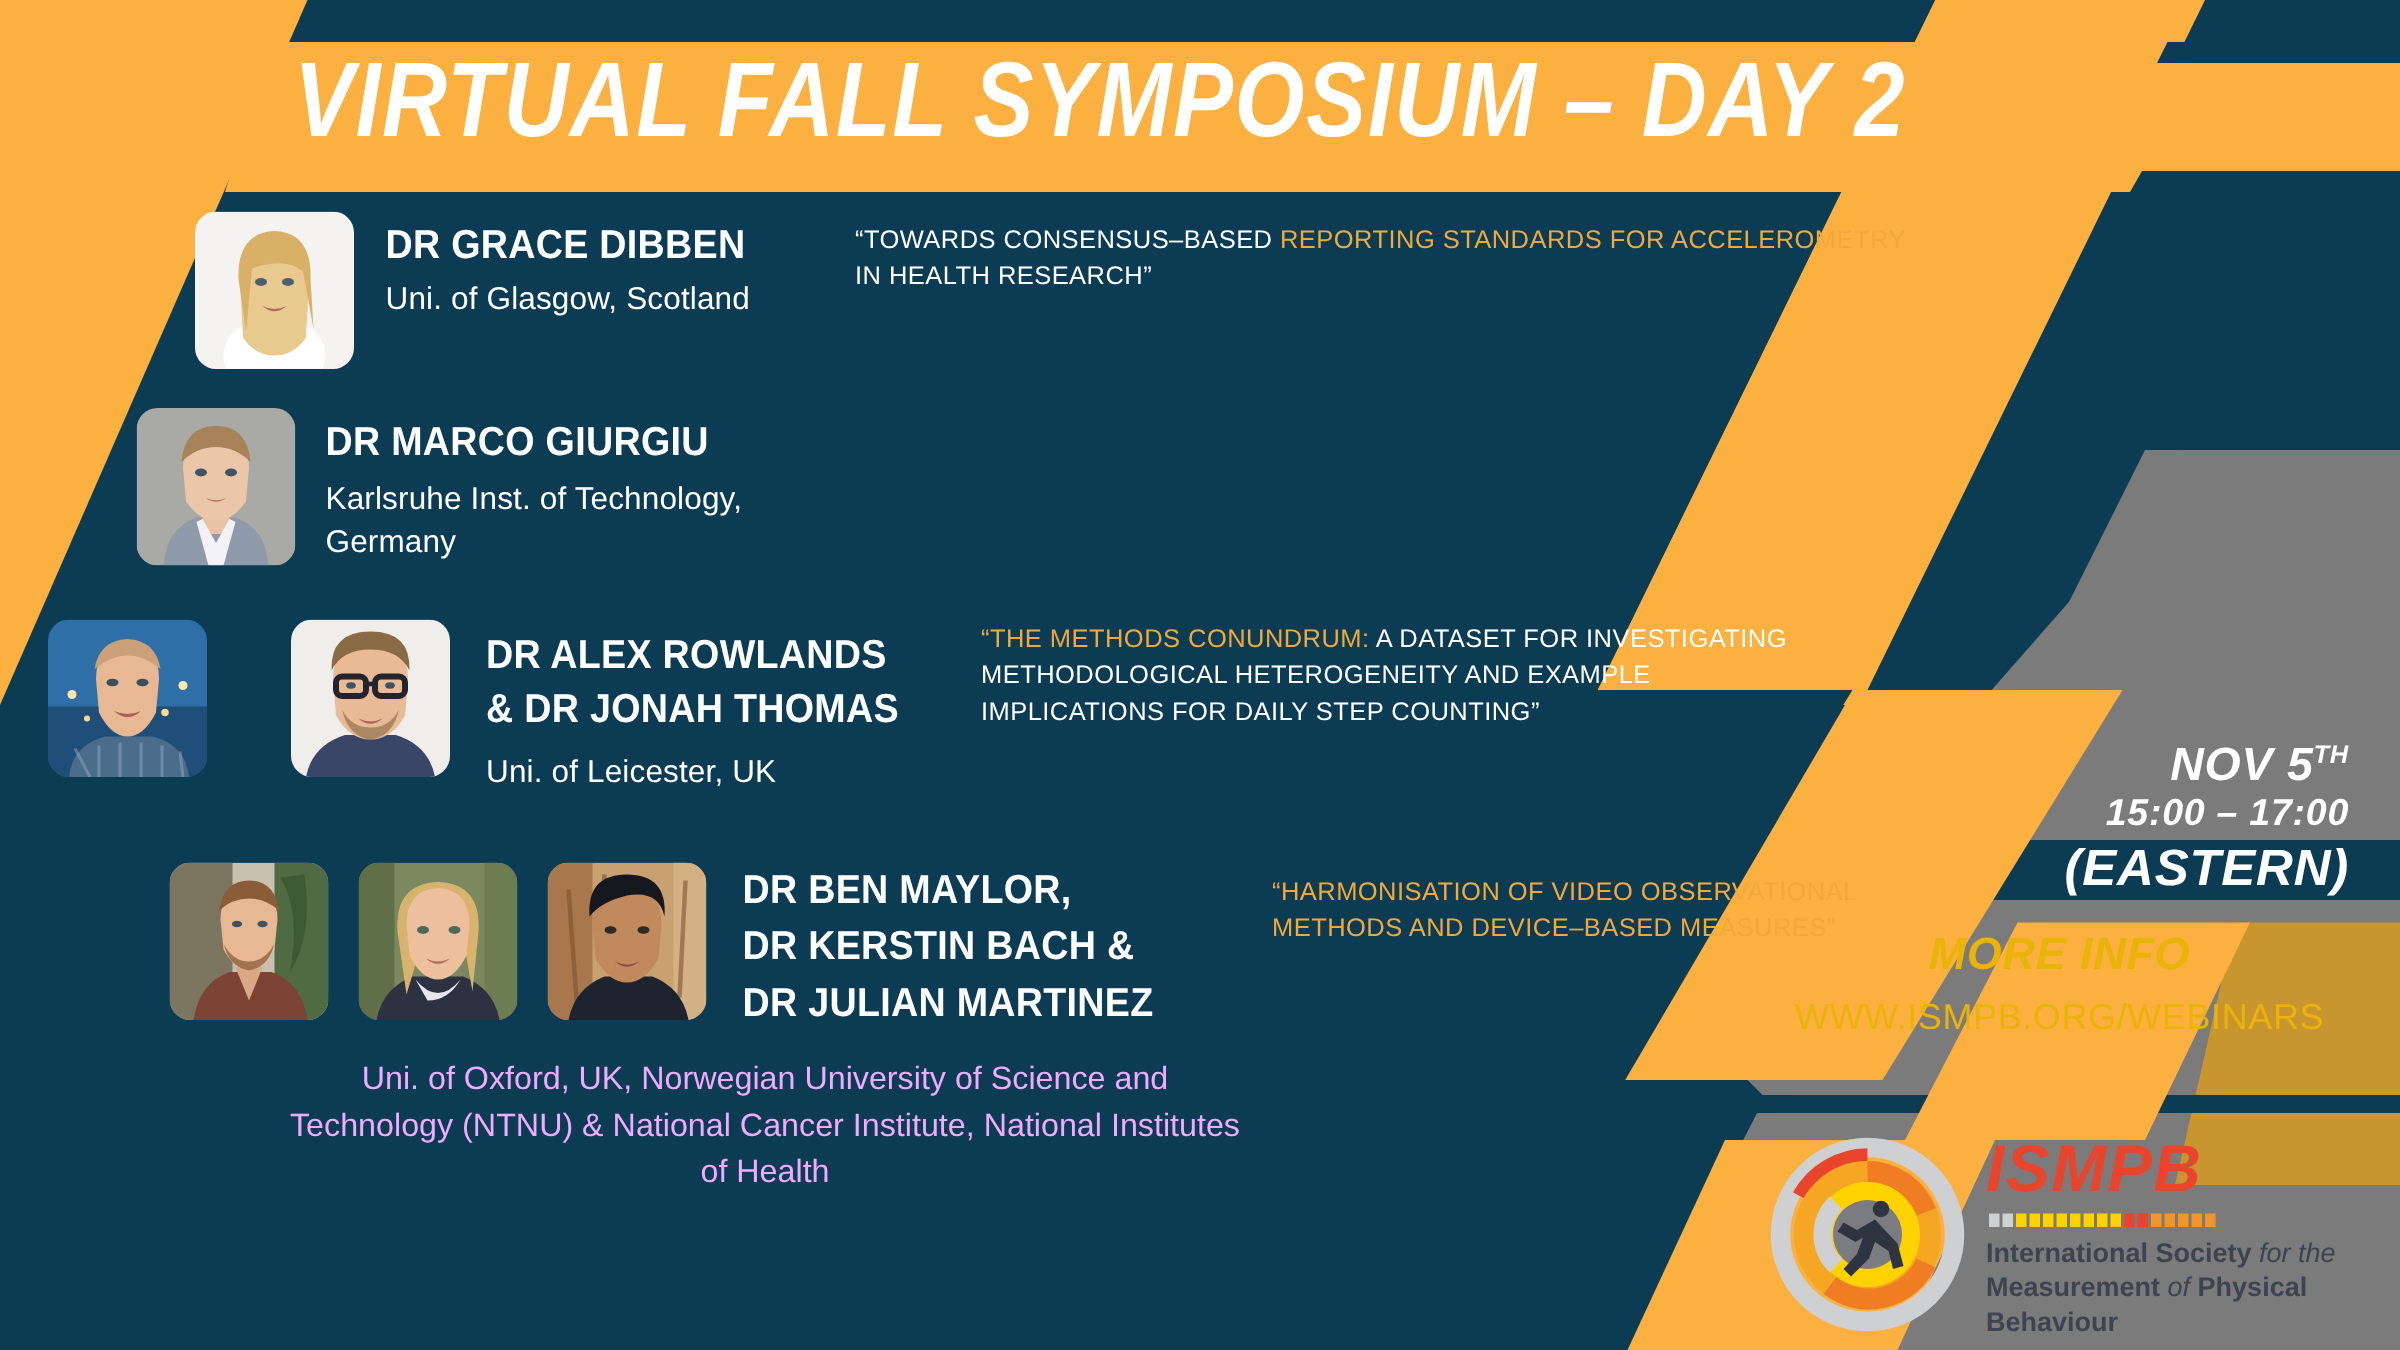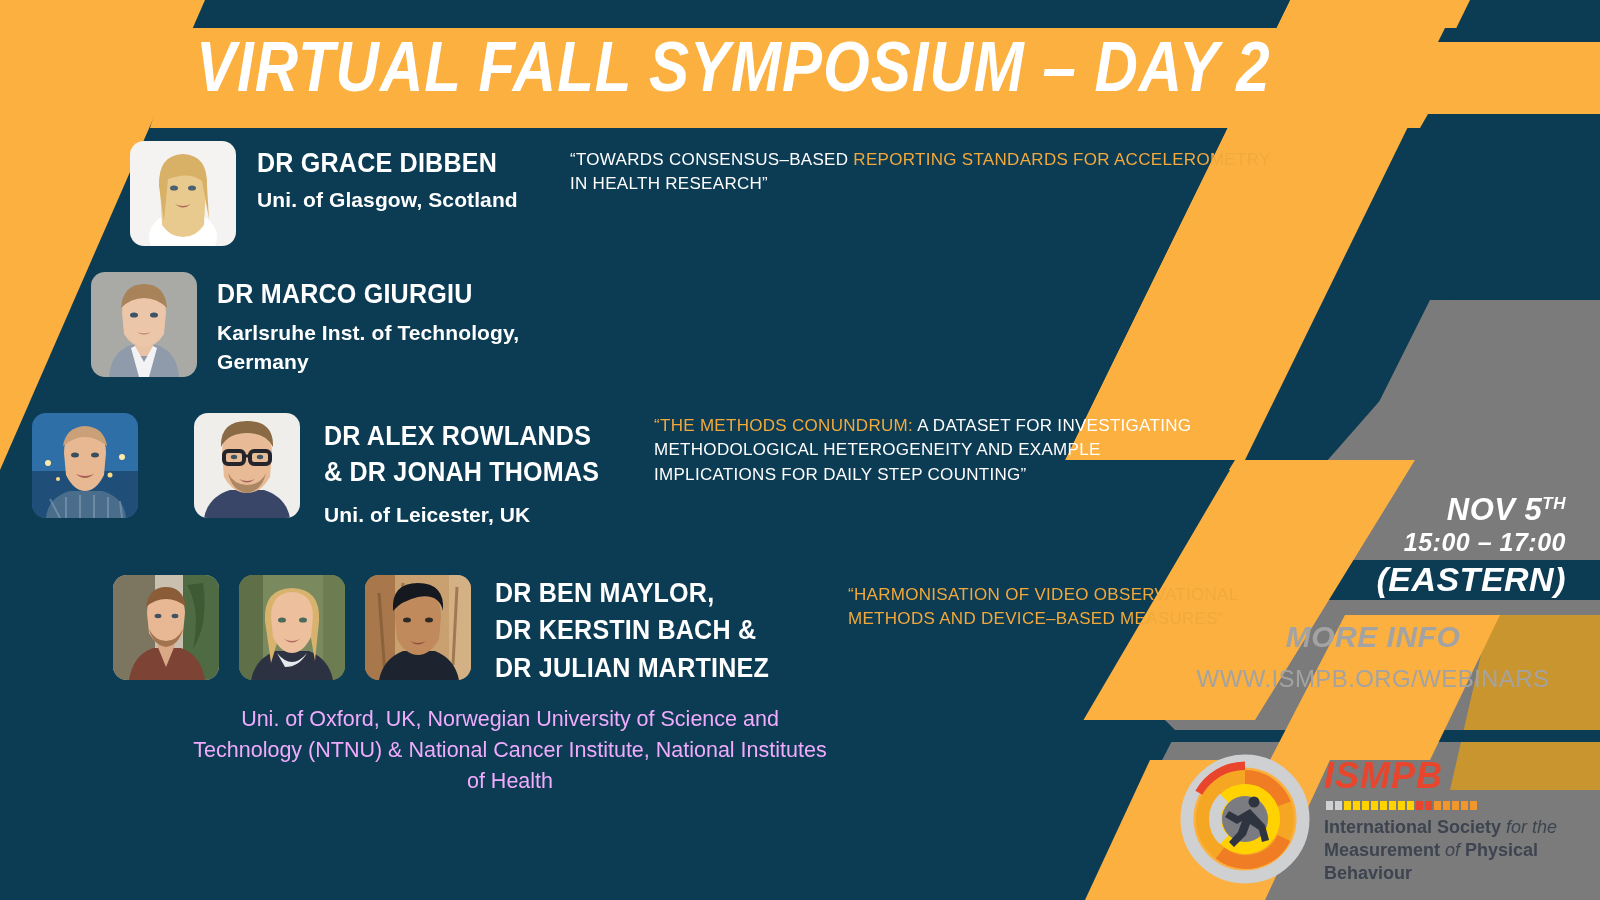--- a/index.html
+++ b/index.html
@@ -27,21 +27,21 @@
   }
   .photo svg{display:block;width:100%;height:100%;}
 
   .namecol{display:flex;flex-direction:column;}
   .sp-name{
     color:#fff;font-weight:bold;font-size:27px;line-height:1.2;
     letter-spacing:.2px;white-space:nowrap;
     transform:scaleX(.93);transform-origin:left center;
   }
   .sp-aff{
-    color:#ffffff;font-size:21px;line-height:1.34;font-weight:700;
+    color:#ffffff;font-size:21px;line-height:1.34;font-weight:400;
     letter-spacing:.1px;
   }
   .talk{
     color:#ffffff;font-size:17px;line-height:1.44;letter-spacing:.3px;
     font-weight:400;
   }
   .hl{color:#f2a93b;}
 
   .affil-block{
     position:absolute;left:190px;top:704px;width:640px;
@@ -51,30 +51,30 @@
   
   .date-block{
     position:absolute;left:1236px;top:494px;width:330px;
     text-align:right;color:#fff;font-style:italic;font-weight:bold;
   }
   .d-line1{font-size:31px;letter-spacing:.5px;line-height:1.05;}
   .d-line1 sup{font-size:17px;vertical-align:super;}
   .d-line2{font-size:25px;letter-spacing:.5px;line-height:1.25;}
   .d-line3{font-size:34px;letter-spacing:.5px;line-height:1.25;}
 
-  .more-block{position:absolute;left:1176px;top:620px;width:394px;text-align:center;color:#a3a3a3;}
+  .more-block{position:absolute;left:1176px;top:620px;width:394px;text-align:center;color:#eab308;}
   .more-title{font-size:30px;font-weight:bold;font-style:italic;letter-spacing:.5px;}
   .more-url{font-size:24px;letter-spacing:.4px;margin-top:11px;}
 
   
   .logo-wrap{position:absolute;left:1180px;top:752px;display:flex;align-items:center;gap:14px;}
   .logo-mark{width:130px;height:130px;flex-shrink:0;}
   .logo-txt{display:flex;flex-direction:column;padding-top:6px;}
   .logo-ismpb{
-    font-size:36px;font-weight:bold;font-style:italic;color:#e8452c;
+    font-size:44px;font-weight:bold;font-style:italic;color:#e8452c;
     line-height:1;letter-spacing:1px;
   }
   .dotbar{display:flex;gap:2px;margin:7px 0 6px 2px;}
   .dotbar i{display:block;width:7px;height:9px;}
   .logo-sub{font-size:18px;color:#3d4450;line-height:1.28;font-weight:bold;}
   .logo-sub em{font-weight:normal;font-style:italic;}
 </style>
 </head>
 <body>
 

